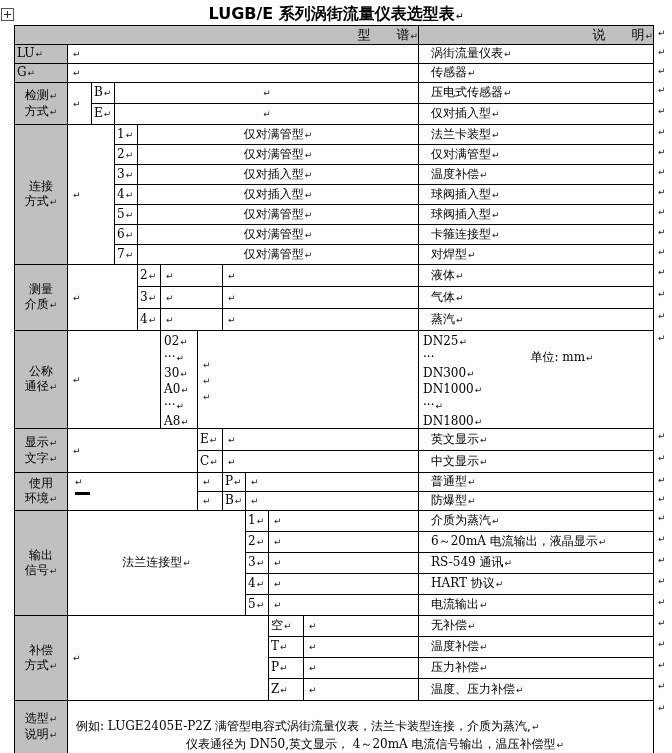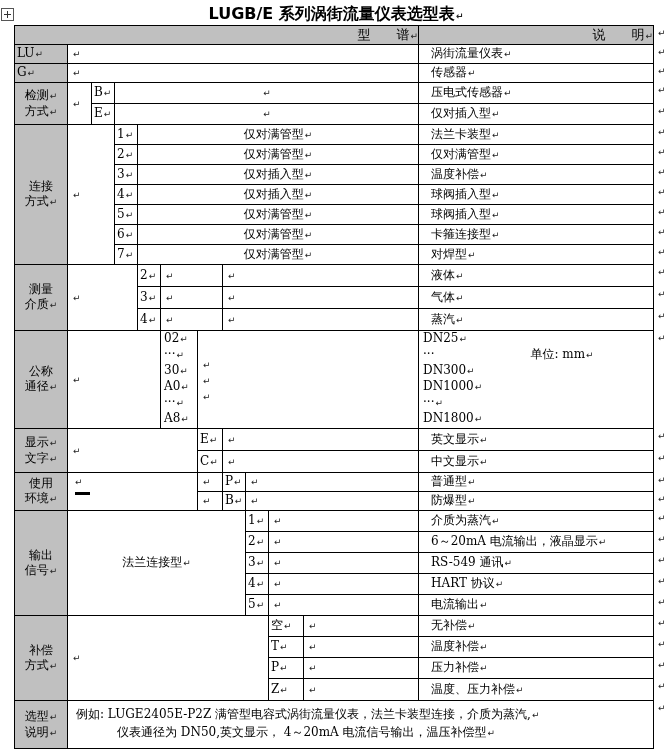--- a/index.html
+++ b/index.html
@@ -17,33 +17,33 @@
   .hdr{text-align:right;font-size:13px;}
   .lbl{text-align:center;}
   .codec{padding-left:2px;text-align:left;white-space:nowrap;}
   .pml{padding-left:4px;text-align:left;vertical-align:middle;}
   .pmc{text-align:center;}
   .desc{padding-left:12px;text-align:left;white-space:nowrap;}
   .note{text-align:center;}
   .light{border-left-color:#b8b8b8;}
   .pm{font-family:"DejaVu Sans","Liberation Sans",sans-serif;font-size:9px;color:#222;margin-left:1px;}
   .pm-out{position:absolute;width:12px;}
-  .codes-col div,.dncol div{height:16px;line-height:14px;white-space:nowrap;}
+  .codes-col div,.dncol div{height:16px;line-height:20px;white-space:nowrap;}
   .codes-col{padding-left:3px;vertical-align:top;}
   .codes-col div{padding-top:0;}
   .dncol{padding-left:4px;vertical-align:top;}
   .pmstack{padding-left:4px;vertical-align:middle;}
   .pmstack div{height:16px;line-height:16px;}
   .unit{margin-left:96px;}
   .dashcell{vertical-align:top;padding-left:6px;padding-top:1px;}
   .dash{width:15px;height:3px;background:#000;margin-top:2px;margin-left:1px;}
   .excell{vertical-align:top;padding-top:4px;}
   .excell div{height:18px;line-height:18px;white-space:nowrap;}
-  .ex2{padding-left:49px;}
-  .ex1{padding-left:8px;}
+  .ex2{padding-left:118px;}
+  .ex1{padding-left:8px;margin-top:12px;}
   tr.h19{height:19px}tr.h21{height:21px}tr.h20{height:20px}tr.h22{height:22px}
   tr.h98{height:98px}tr.h48{height:48px}
 </style>
 </head>
 <body>
 
 <div id="doc">
   <div id="handle">
       <div class="hbar"></div>
       <div class="vbar"></div>

